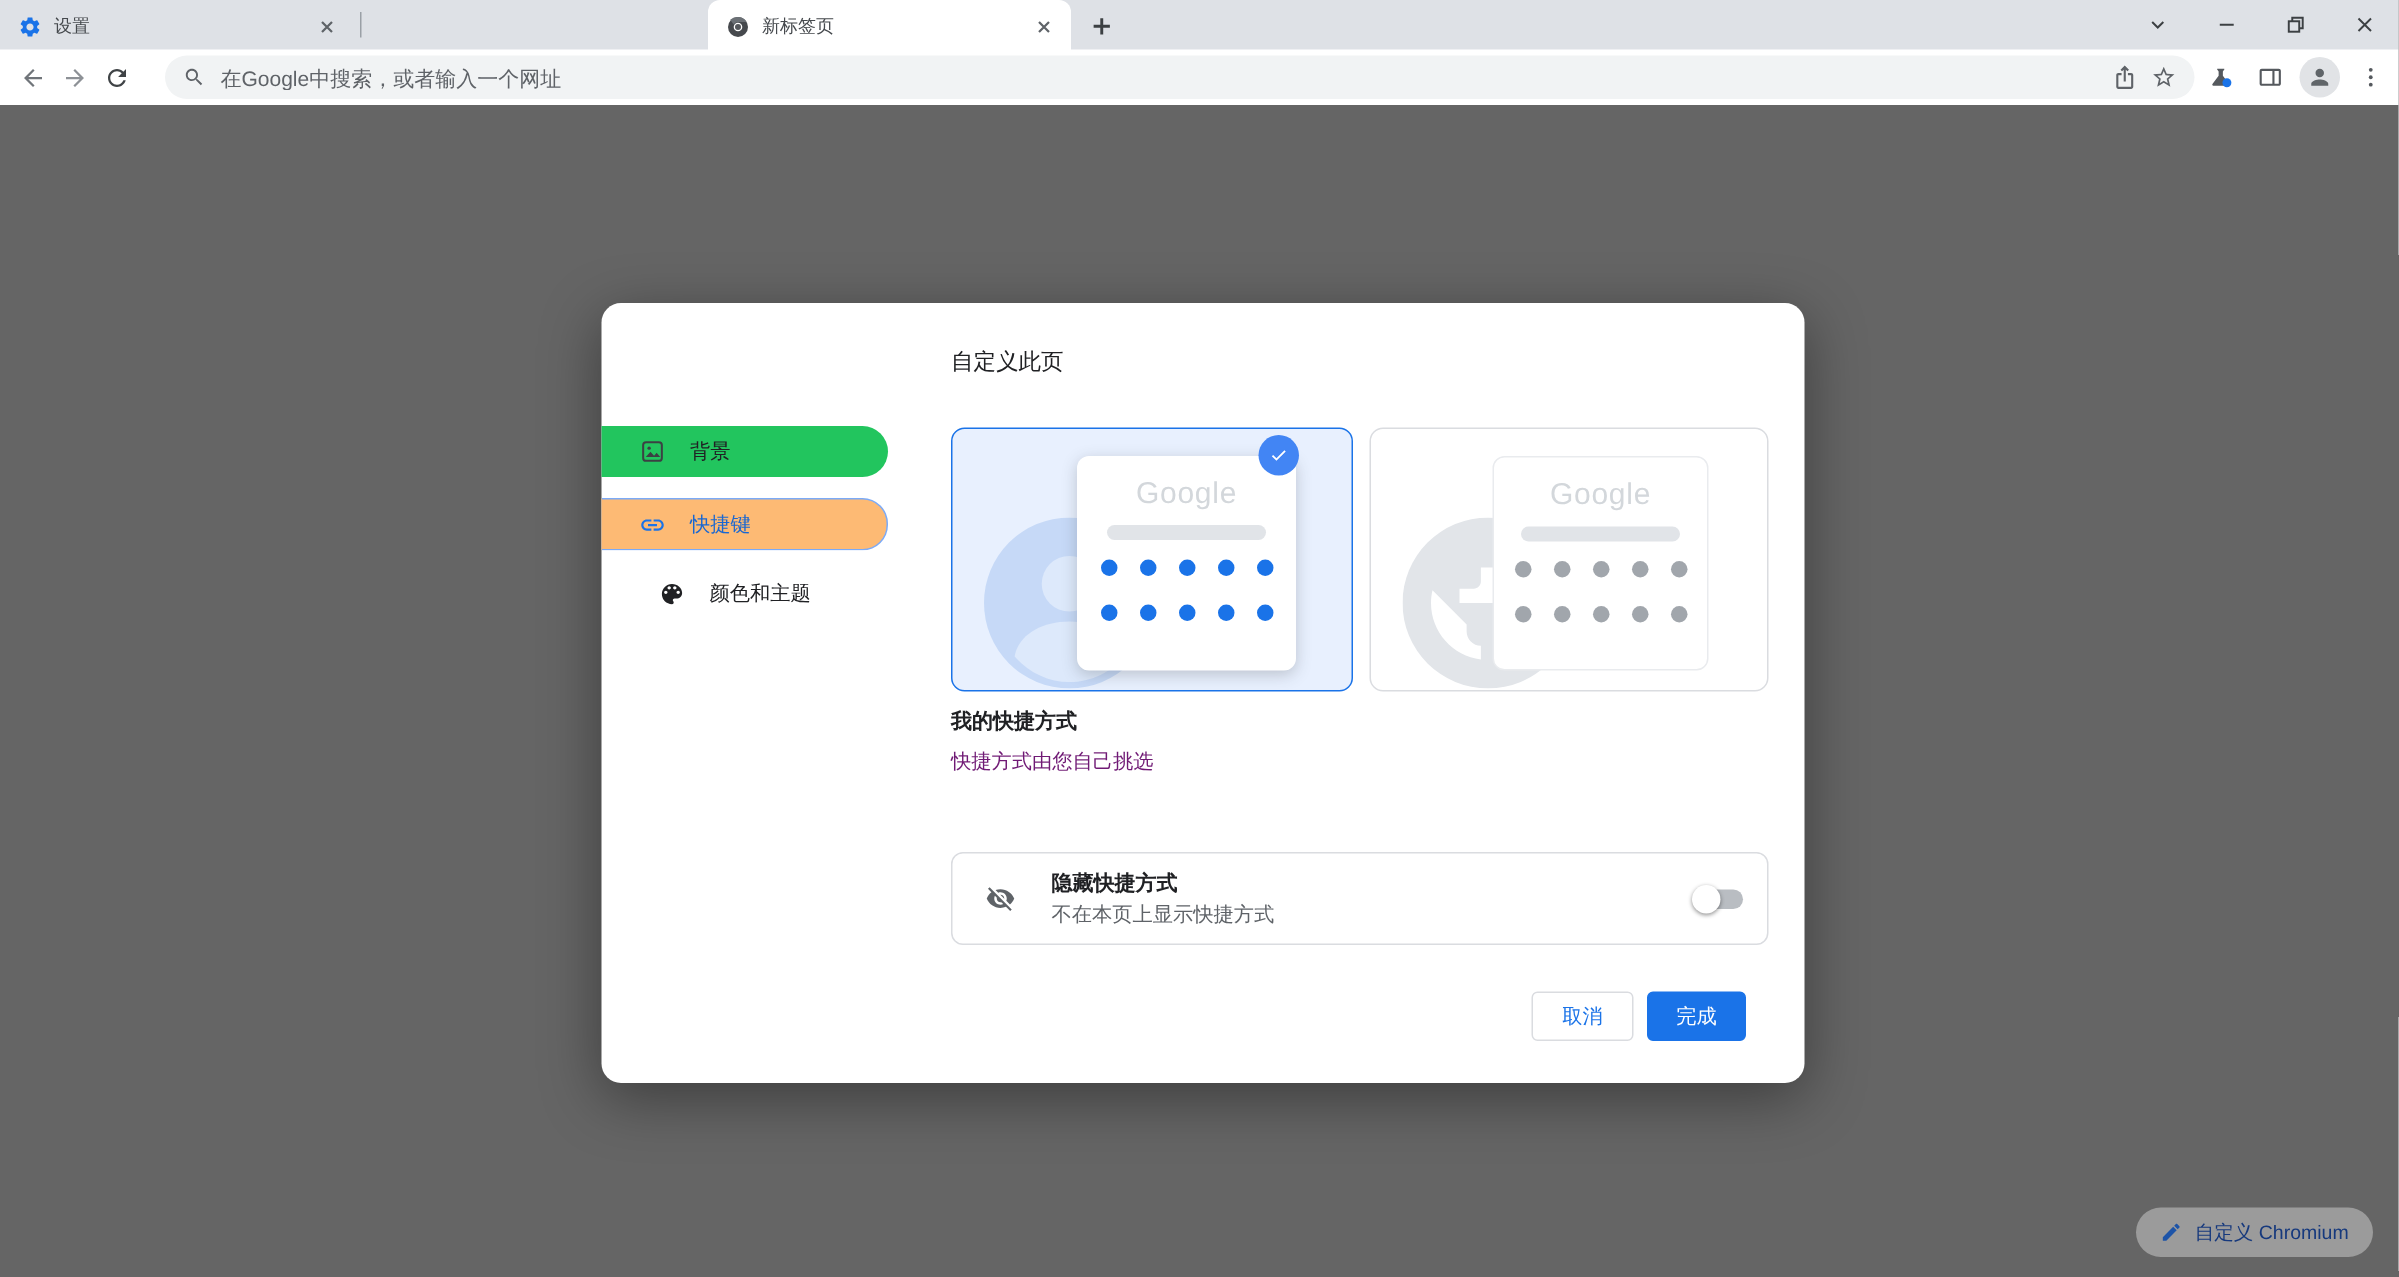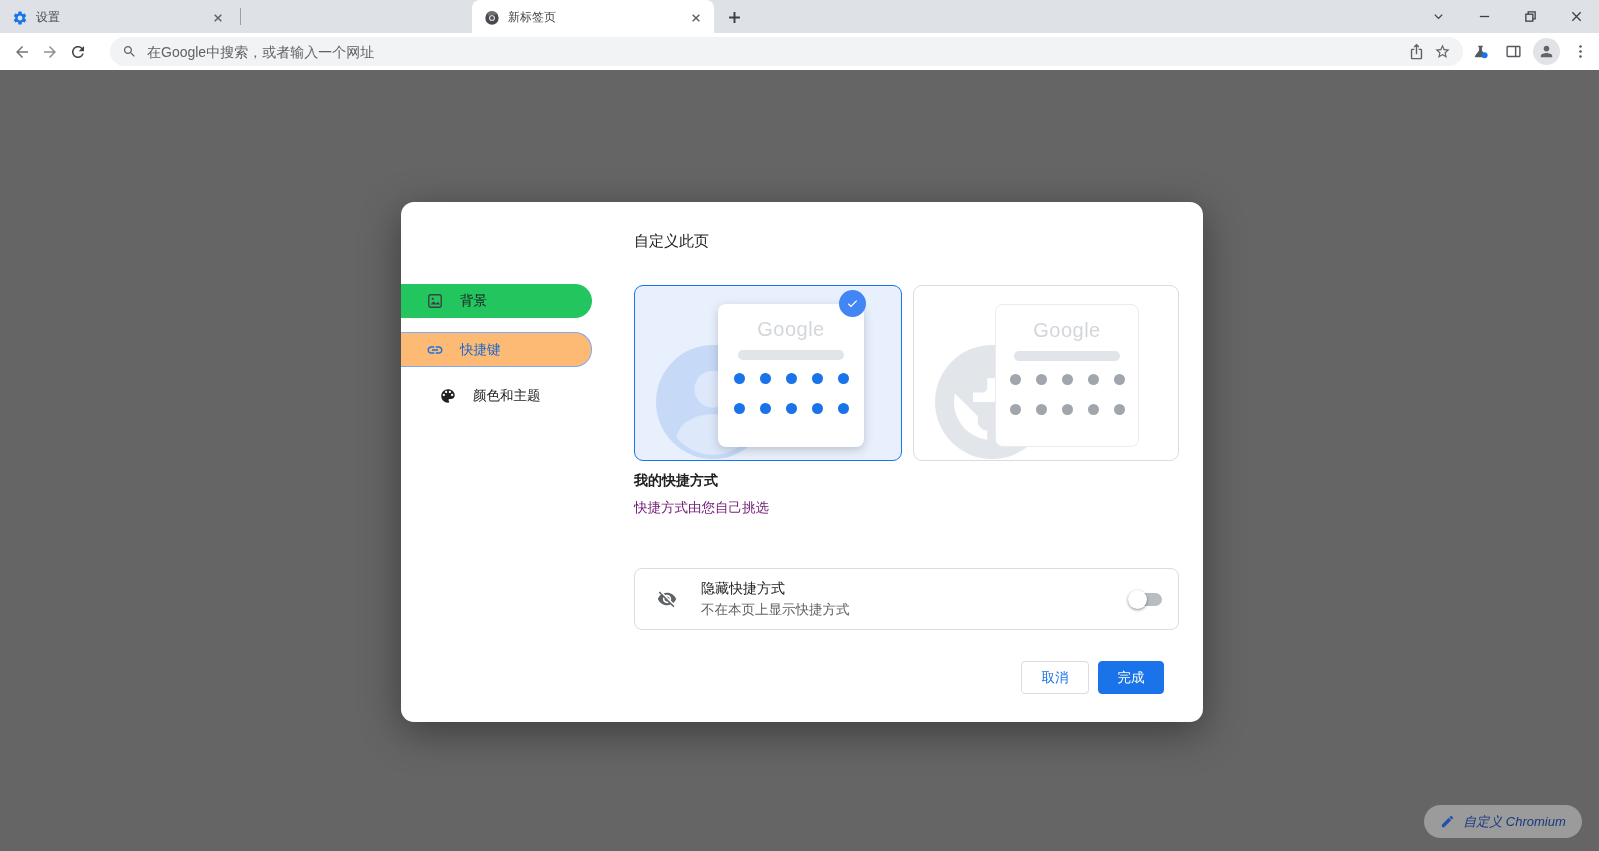--- a/index.html
+++ b/index.html
@@ -42,21 +42,21 @@
   .box-icon svg { width:17px; height:17px; fill:#5f6368; }
   .tb-right { position:absolute; right:6px; top:4px; height:29px; display:flex; align-items:center; gap:7px; }
   .tb-right .box-icon svg { fill:#55595e; }
   .avatar-btn { width:27px; height:27px; border-radius:50%; background:#e1e3e6; display:flex; align-items:center; justify-content:center; }
   .avatar-btn svg { width:17px; height:17px; fill:#606569; }
 
   
   .content { position:absolute; left:0; top:70px; width:1599px; height:781px; background:#656565; }
   .customize-chip { position:absolute; left:1424px; top:735px; width:158px; height:33px; border-radius:17px;
                     background:#9b9b9b; display:flex; align-items:center; justify-content:center; gap:8px;
-                    font-size:13px; color:#16397d;font-style:italic; }
+                    font-size:13px; color:#16397d; }
   .customize-chip svg { width:15px; height:15px; fill:#1d54a8; }
 
   
   .dialog { position:absolute; left:401px; top:132px; width:802px; height:520px; background:#ffffff;
             border-radius:13px; box-shadow:0 10px 40px rgba(0,0,0,.4); }
   .dialog-title { position:absolute; left:233px; top:30px; font-size:15px; color:#202124; }
 
   .side-item { position:absolute; left:0; width:191px; height:34px; display:flex; align-items:center; gap:16px;
                padding-left:25px; border-radius:0 17px 17px 0; font-size:13.5px; color:#202124; }
   .side-item svg { width:18px; height:18px; flex:0 0 18px; }
@@ -86,21 +86,21 @@
   .card-text { position:absolute; top:270px; }
   .card-text.one { left:233px; width:268px; }
   .card-text.two { left:512px; width:266px; }
   .card-title { font-size:14px; font-weight:bold; color:#202124; }
   .card-desc { margin-top:8px; font-size:13.5px; line-height:20px; color:#701a75; }
 
   .toggle-row { position:absolute; left:233px; top:366px; width:545px; height:62px; border:1px solid #dadce0;
                 border-radius:8px; display:flex; align-items:center; }
   .toggle-row .eye { margin-left:22px; width:20px; height:20px; fill:#5f6368; flex:0 0 20px; }
   .toggle-texts { margin-left:24px; flex:1; }
-  .toggle-title { font-size:14px; font-weight:normal; color:#202124; }
+  .toggle-title { font-size:14px; font-weight:bold; color:#202124; }
   .toggle-desc { margin-top:3px; font-size:13.5px; color:#5f6368; }
   .switch { position:relative; width:34px; height:20px; margin-right:16px; flex:0 0 34px; }
   .switch .track { position:absolute; left:2px; top:4px; width:32px; height:13px; border-radius:7px; background:#b9bdc2; }
   .switch .knob { position:absolute; left:0; top:1px; width:19px; height:19px; border-radius:50%; background:#ffffff;
                   box-shadow:0 1px 3px rgba(0,0,0,.45); }
 
   .btn { position:absolute; top:459px; height:33px; border-radius:4px; font-size:13.5px; font-family:inherit;
          display:flex; align-items:center; justify-content:center; cursor:default; }
   .btn.cancel { left:620px; width:68px; background:#ffffff; border:1px solid #dadce0; color:#1a73e8; }
   .btn.done { left:697px; width:66px; background:#1a73e8; border:1px solid #1a73e8; color:#ffffff; }

